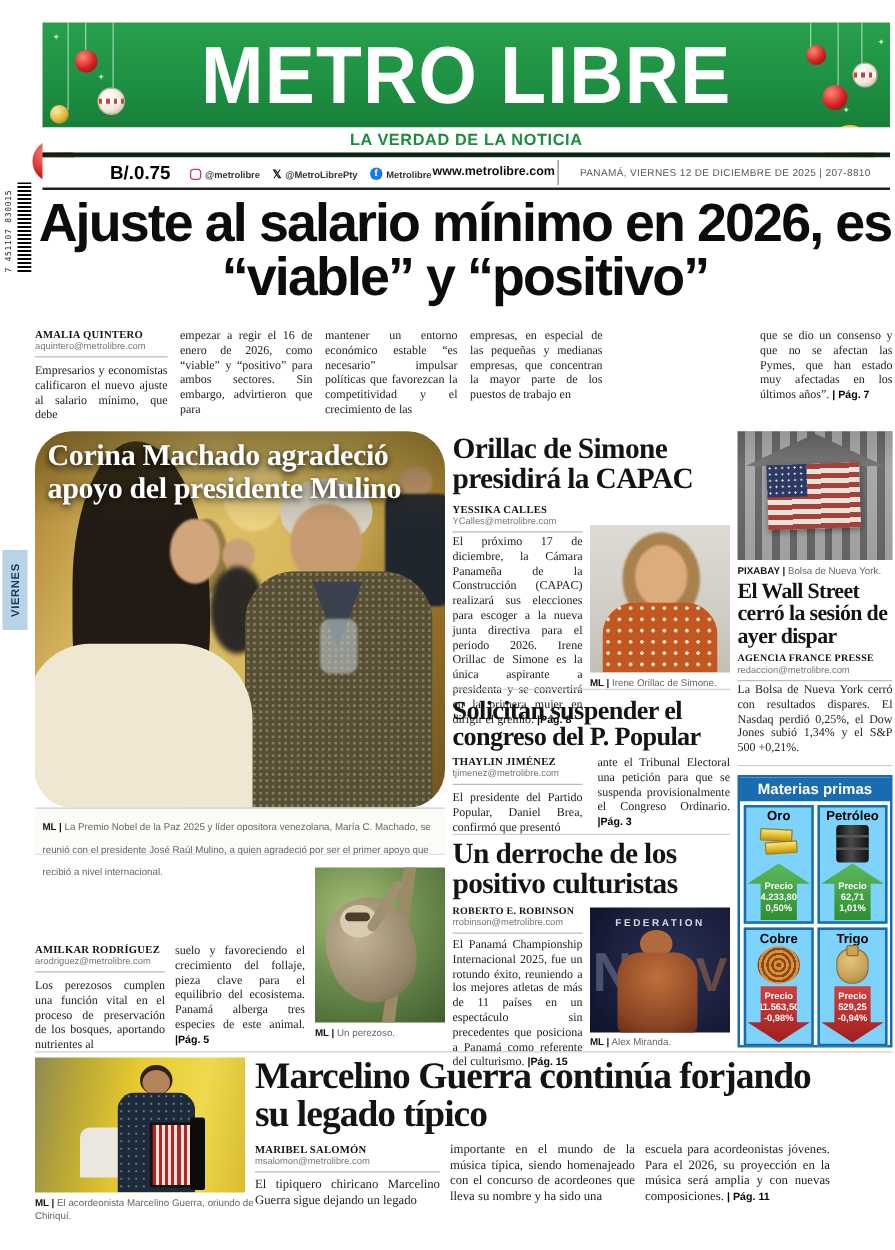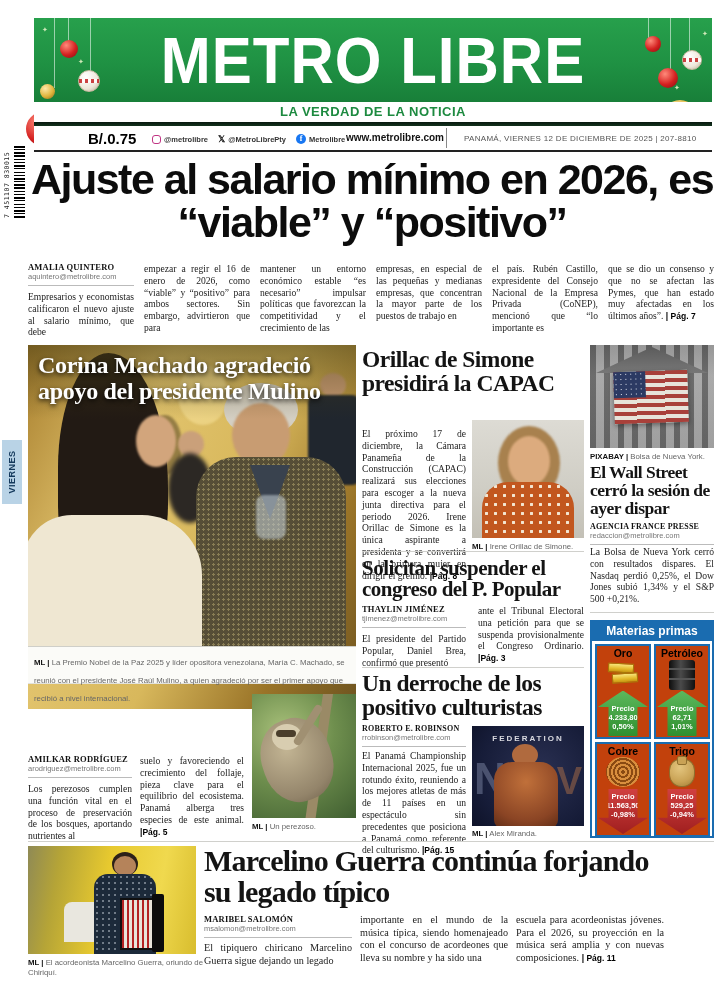--- a/index.html
+++ b/index.html
@@ -64,22 +64,22 @@
   .bodytxt { font-size:9.6px; line-height:1.23; text-align:justify; color:#222; }
   .pref { font-family:"Liberation Sans",sans-serif; font-weight:800; font-size:8.5px; color:#000; }
   .col { position:absolute; width:106px; }
   .sec-h { font-family:"Liberation Serif",serif; font-weight:700; color:#141414; line-height:1.02;
     letter-spacing:-.5px; }
   .caption { font-family:"Liberation Sans",sans-serif; font-size:7.8px; color:#666; line-height:1.3; }
   .cap-pre { font-weight:800; color:#111; }
   .rule { position:absolute; height:1px; background:#d0d0cc; }
   
   .photo { position:absolute; overflow:hidden; }
-  .ph-machado { left:28px; top:345px; width:328px; height:364px;
-    background:linear-gradient(115deg,#a87f2e 0%,#e2c46e 30%,#d8b85c 55%,#9a7428 80%,#6e5420 100%); }
+  .ph-machado { left:28px; top:345px; width:328px; height:301px;
+    background:linear-gradient(115deg,#a87f2e 0%,#e2c46e 30%,#d8b85c 55%,#9a7428 80%,#6e5420 100%);border-radius:30px; }
   .blob { position:absolute; border-radius:50%; filter:blur(1px); }
   .mach-head-ov { position:absolute; left:0; top:0; width:100%; padding:8px 10px 14px 10px;
     background:linear-gradient(180deg,rgba(70,60,20,.55),rgba(70,60,20,0)); }
   .mach-title { font-family:"Liberation Serif",serif; font-weight:700; font-size:24px; line-height:1.08;
     color:#fff; text-shadow:0 2px 5px rgba(0,0,0,.85); letter-spacing:-.3px; }
   .capbox { position:absolute; left:28px; top:646px; width:328px; height:38px; background:#fbfbf8;
     border-top:1px solid #cfcfc9; border-bottom:1px solid #e2e2dc; padding:4px 6px; }
   .ph-orillac { left:472px; top:420px; width:112px; height:118px;
     background:linear-gradient(180deg,#dddbd4 0%,#cfcdc4 60%,#c3c0b6 100%); }
   .ph-nyse { left:590px; top:345px; width:124px; height:103px;
@@ -99,21 +99,21 @@
     background:radial-gradient(circle at 30% 30%, #a8c07a 0%, #6f8f4e 45%, #3f5e30 100%); }
   .ph-guerra { left:28px; top:846px; width:168px; height:108px;
     background:linear-gradient(100deg,#8f8a55 0%,#b5a437 18%,#e7c92f 45%,#f0d94e 75%,#d8bd2e 100%); }
   
   .mp-box { position:absolute; left:590px; top:620px; width:124px; height:218px;
     border:2px solid #1a6cb0; background:#fff; }
   .mp-head { height:19px; background:#1a6cb0; color:#fff; text-align:center;
     font-family:"Liberation Sans",sans-serif; font-weight:800; font-size:12px; line-height:18px; }
   .mp-grid { display:grid; grid-template-columns:1fr 1fr; gap:3px; padding:3px; }
   .mp-cell { border:2px solid #1a6cb0; height:95px; padding:1px; display:flex; flex-direction:column;
-    align-items:center; background:#c2410c; }
+    align-items:center; background:#7dd3fc; }
   .mp-name { font-family:"Liberation Sans",sans-serif; font-weight:800; font-size:10.5px; color:#000; }
   .mp-icon { height:32px; width:100%; position:relative; }
   .arrow { width:50px; height:47px; margin-top:1px; font-family:"Liberation Sans",sans-serif;
     font-weight:800; font-size:7.5px; color:#fff; text-align:center; line-height:1.2; }
   .arrow.up { background:linear-gradient(180deg,#5cb85c,#2f8f2f);
     clip-path:polygon(50% 0%,100% 36%,79% 36%,79% 100%,21% 100%,21% 36%,0% 36%); padding-top:13px; }
   .arrow.down { background:linear-gradient(180deg,#d04040,#a01f1f);
     clip-path:polygon(50% 100%,100% 64%,79% 64%,79% 0%,21% 0%,21% 64%,0% 64%); padding-top:3px; }
   .gold-bar { position:absolute; width:26px; height:10px; border:1px solid #a87b0a; border-radius:1px;
     background:linear-gradient(180deg,#f9e87e,#e3b92a 60%,#c49510); }
@@ -199,21 +199,20 @@
   <h1 class="lead-headline">Ajuste al salario mínimo en 2026, es “viable” y “positivo”</h1>
 
   <div class="col" style="left:28px;top:262px">
     <div class="byline-name">AMALIA QUINTERO</div>
     <div class="byline-mail">aquintero@metrolibre.com</div>
     <div class="bodytxt">Empresarios y economistas calificaron el nuevo ajuste al salario mínimo, que debe</div>
   </div>
   <div class="col bodytxt" style="left:144px;top:263px">empezar a regir el 16 de enero de 2026, como “viable” y “positivo” para ambos sectores. Sin embargo, advirtieron que para</div>
   <div class="col bodytxt" style="left:260px;top:263px">mantener un entorno económico estable “es necesario” impulsar políticas que favorezcan la competitividad y el crecimiento de las</div>
   <div class="col bodytxt" style="left:376px;top:263px">empresas, en especial de las pequeñas y medianas empresas, que concentran la mayor parte de los puestos de trabajo en</div>
-  <div class="col bodytxt" style="left:492px;top:263px">el país. Rubén Castillo, expresidente del Consejo Nacional de la Empresa Privada (CoNEP), mencionó que “lo importante es</div>
   <div class="col bodytxt" style="left:608px;top:263px">
     <span>que se dio un consenso y que no se afectan las Pymes, que han estado muy afectadas en los últimos años”.</span>
     <span class="pref">| Pág. 7</span>
   </div>
 
   <div class="photo ph-machado">
 
     <div class="blob" style="left:150px;top:20px;width:50px;height:60px;background:rgba(250,230,160,.5)"></div>
     <div class="blob" style="left:120px;top:70px;width:34px;height:60px;background:rgba(60,45,25,.45)"></div>
     <div class="blob" style="left:150px;top:86px;width:26px;height:26px;background:#caa07a"></div>
@@ -236,20 +235,24 @@
     <div class="mach-head-ov">
       <div class="mach-title">Corina Machado agradeció apoyo del presidente Mulino</div>
     </div>
   </div>
   <div class="capbox">
     <span class="caption"><span class="cap-pre">ML |</span>
     <span>La Premio Nobel de la Paz 2025 y líder opositora venezolana, María C. Machado, se reunió con el presidente José Raúl Mulino, a quien agradeció por ser el primer apoyo que recibió a nivel internacional.</span></span>
   </div>
 
   <div class="sec-h" style="position:absolute;left:362px;top:348px;width:224px;font-size:23.5px">Orillac de Simone presidirá la CAPAC</div>
+  <div style="position:absolute;left:362px;top:402px;width:104px">
+    <div class="byline-name">YESSIKA CALLES</div>
+    <div class="byline-mail">YCalles@metrolibre.com</div>
+  </div>
   <div class="bodytxt" style="position:absolute;left:362px;top:428px;width:104px">
     <span>El próximo 17 de diciembre, la Cámara Panameña de la Construcción (CAPAC) realizará sus elecciones para escoger a la nueva junta directiva para el periodo 2026. Irene Orillac de Simone es la única aspirante a presidenta y se convertirá en la primera mujer en dirigir el gremio.</span>
     <span class="pref">|Pág. 8</span>
   </div>
   <div class="photo ph-orillac">
     <div class="blob" style="left:26px;top:6px;width:62px;height:74px;background:#a8814e"></div>
     <div class="blob" style="left:36px;top:16px;width:42px;height:50px;background:#dcab7e"></div>
     <div style="position:absolute;left:10px;top:62px;width:92px;height:56px;border-radius:26px 26px 0 0;
       background:#c2571f;background-image:radial-gradient(#f3e6d2 1.4px, transparent 1.6px);background-size:9px 9px"></div>
   </div>

